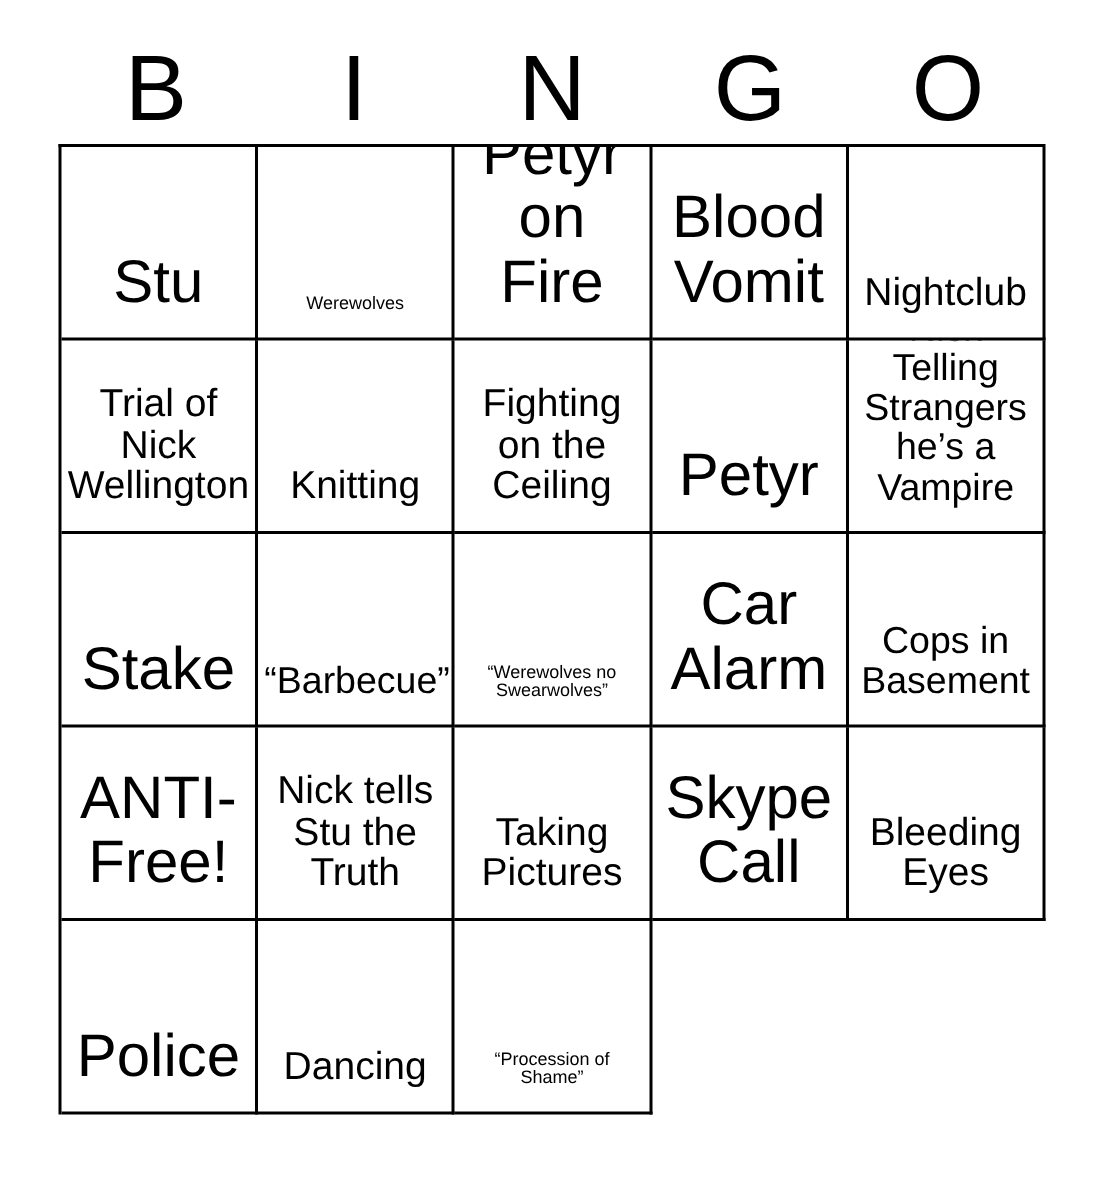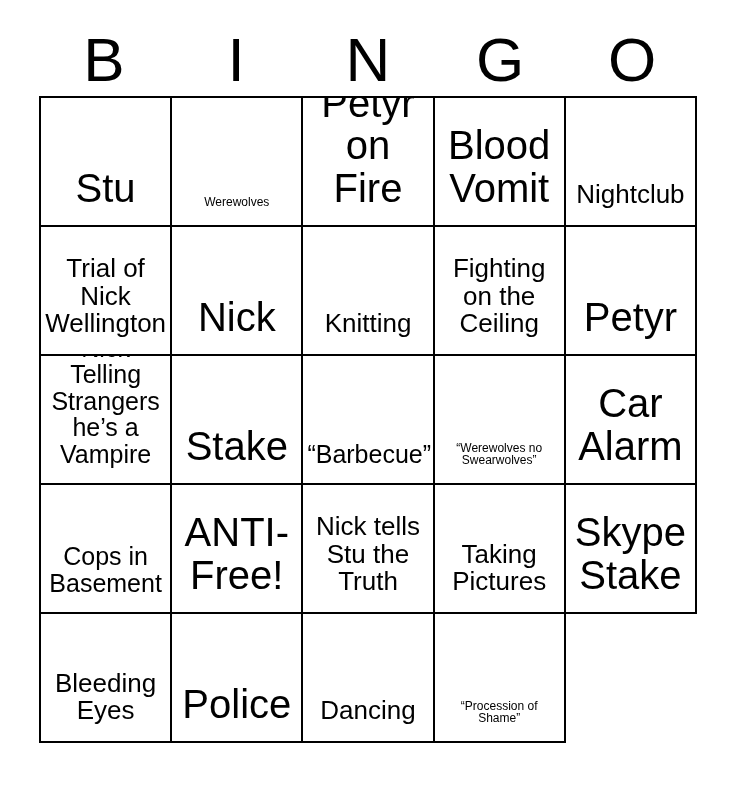--- a/index.html
+++ b/index.html
@@ -99,23 +99,20 @@
       </div>
       <div class="cell fs-lg">
         <span>Blood Vomit</span>
       </div>
       <div class="cell fs-md">
         <span>Nightclub</span>
       </div>
       <div class="cell fs-md">
         <span>Trial of Nick Wellington</span>
       </div>
-      <div class="cell fs-xl">
-        <span>Nick</span>
-      </div>
       <div class="cell fs-md">
         <span>Knitting</span>
       </div>
       <div class="cell fs-md">
         <span>Fighting on the Ceiling</span>
       </div>
       <div class="cell fs-lg">
         <span>Petyr</span>
       </div>
       <div class="cell fs-sm">
@@ -139,21 +136,21 @@
       <div class="cell fs-lg">
         <span>ANTI-Free!</span>
       </div>
       <div class="cell fs-md">
         <span>Nick tells Stu the Truth</span>
       </div>
       <div class="cell fs-md">
         <span>Taking Pictures</span>
       </div>
       <div class="cell fs-lg">
-        <span>Skype Stake</span>
+        <span>Skype Call</span>
       </div>
       <div class="cell fs-md">
         <span>Bleeding Eyes</span>
       </div>
       <div class="cell fs-lg">
         <span>Police</span>
       </div>
       <div class="cell fs-md">
         <span>Dancing</span>
       </div>

